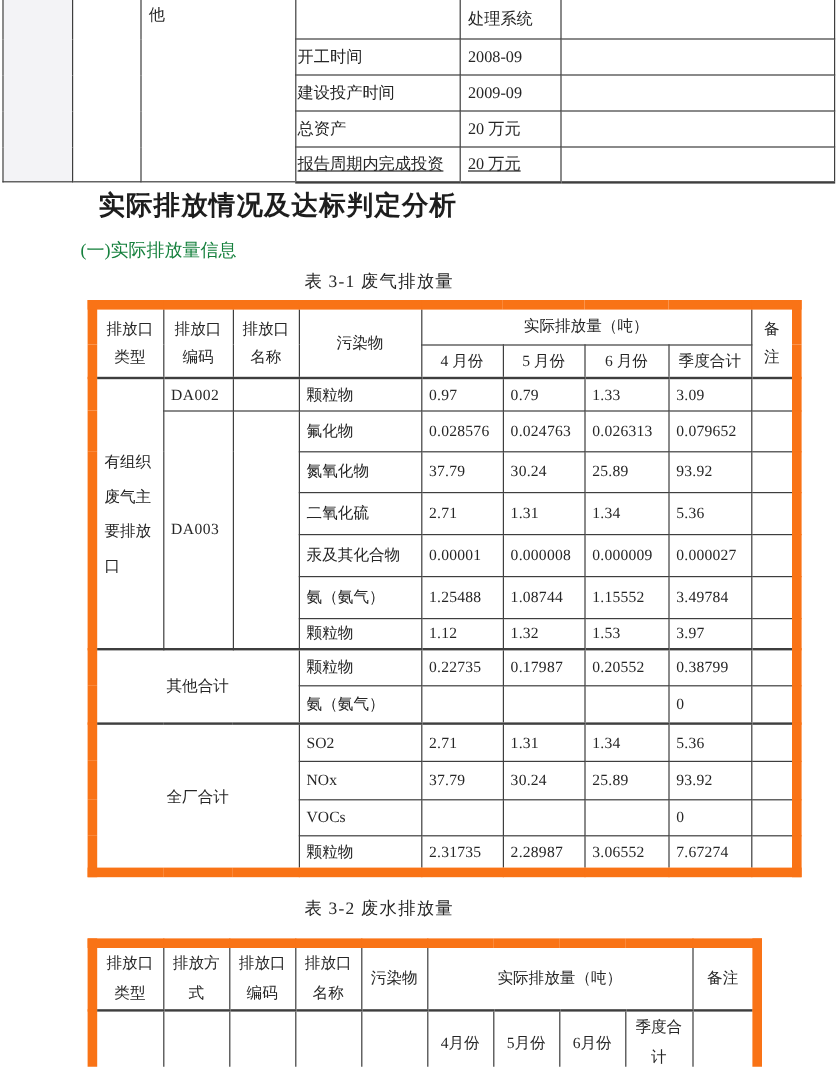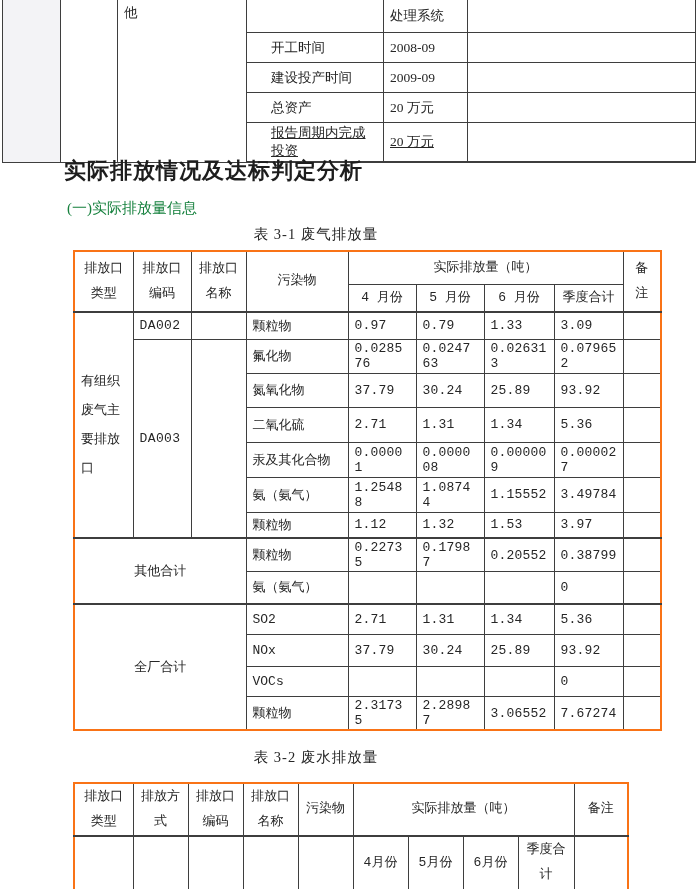--- a/index.html
+++ b/index.html
@@ -10,44 +10,44 @@
   .t{border-collapse:collapse;table-layout:fixed;position:absolute;background:#fff;}
   .t td{
     border:1px solid #3e3e3e;font-size:13px;padding:1px 6px;overflow:hidden;
     color:#262626;vertical-align:middle;word-break:break-all;
   }
   
   .top{left:2px;top:-2px;width:693px;}
   .top td{font-size:13.5px;}
   .top .shade{background:#f3f3f6;}
   .top .vtop{vertical-align:top;padding-top:5px;padding-left:6px;}
-  .top .lbl{padding-left:24px;}
+  .top .lbl{padding-left:1px;}
   .botthick td{border-bottom-width:2px;text-decoration:underline;}
   
-  .gas,.water{border:2px solid #f97316;font-family:Liberation Mono, monospace;}
+  .gas,.water{border:8px solid #f97316;}
   .hc{text-align:center;line-height:1.85;padding:1px 4px;}
   .pol{text-align:left;padding-left:8px;}
   .num{text-align:left;padding-left:7px;letter-spacing:.2px;}
   .code{text-align:left;font-size:12.5px;letter-spacing:.4px;padding-left:6px;}
   .typecell{line-height:2.25;padding-left:6px;text-align:left;margin-top:25px;}
   .ctr{text-align:center;}
   tr.sec td{border-top-width:2px;}
   tr.bodystart td{border-top-width:2px;}
   
   .h33{height:33px;} .h28{height:28px;} .h27{height:27px;} .h34{height:34px;}
   .h35{height:35px;} .h26{height:26px;} .h30{height:30px;} .h32{height:32px;}
   .h31{height:31px;} .h29{height:29px;} .h50{height:50px;} .h52{height:52px;}
   
   .gas{left:73px;top:250px;width:587px;}
   
   .water{left:73px;top:782px;width:554px;}
   .water .hc{line-height:1.9;}
   
   .heading{
-    position:absolute;left:64px;top:156px;font-size:22px;font-weight:bold;
+    position:absolute;left:82px;top:156px;font-size:22px;font-weight:bold;
     letter-spacing:1px;color:#1d1d1d;white-space:nowrap;
   }
   .subheading{
     position:absolute;left:67px;top:199px;font-size:15px;color:#15803d;white-space:nowrap;
   }
   .tbltitle{
     position:absolute;left:0;width:632px;text-align:center;font-size:14.5px;
     color:#262626;letter-spacing:1px;
   }
   .tt1{top:225px;}

